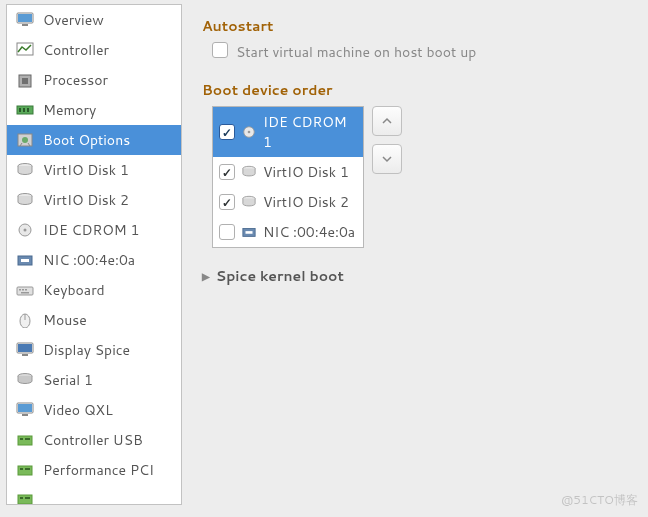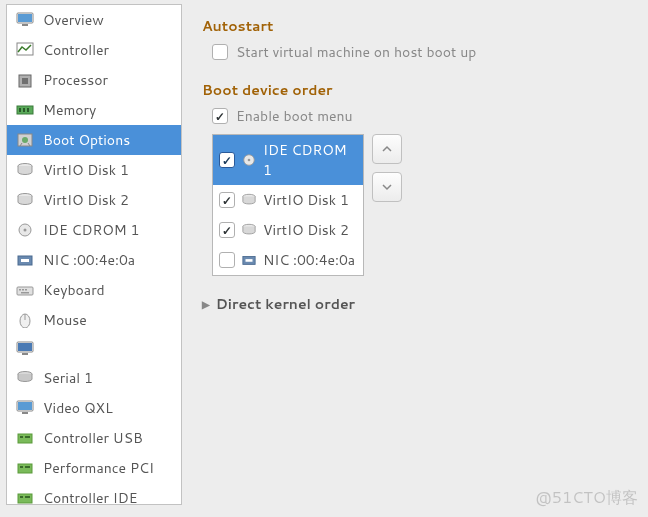--- a/index.html
+++ b/index.html
@@ -5,35 +5,35 @@
 * { box-sizing: border-box; margin: 0; padding: 0; font-family: "Cantarell", "Segoe UI", sans-serif; font-size: 14px; }
 body { background: #ededed; color: #2e3436; width: 648px; height: 517px; overflow: hidden; position: relative; }
 .container { display: flex; height: 100%; padding-top: 4px; }
 .sidebar { width: 176px; background: #fff; border: 1px solid #c2c2c2; margin-left: 6px; margin-bottom: 12px; overflow-y: auto; }
 .sidebar-item { display: flex; align-items: center; padding: 5px 8px; gap: 8px; cursor: pointer; color: #555; }
 .sidebar-item.selected { background: #4a90d9; color: #fff; }
 .sidebar-item .icon { width: 20px; height: 18px; display: flex; align-items: center; justify-content: center; flex-shrink: 0; }
 .main { flex: 1; padding: 12px 20px; }
 .section-title { color: #a16207; font-weight: 600; margin-bottom: 6px; }
 .indent { margin-left: 10px; margin-bottom: 18px; }
-.row { display: flex; align-items: center; gap: 8px; color: #888; margin-bottom: 4px; }
+.row { display: flex; align-items: flex-start; gap: 8px; color: #888; margin-bottom: 4px; }
 .check { width: 16px; height: 16px; border: 1px solid #b0b0b0; border-radius: 3px; background: #fff; display: inline-flex; align-items: center; justify-content: center; cursor: pointer; flex-shrink: 0; }
 .check.checked::after { content: "✓"; font-size: 12px; color: #2e3436; font-weight: bold; }
 .check.sel-check { border-color: #2a5a9a; }
 .check.sel-check.checked::after { color: #fff; }
 .boot-area { display: flex; gap: 8px; align-items: flex-start; }
 .boot-list { border: 1px solid #b8b8b8; background: #fff; width: 152px; }
 .boot-item { display: flex; align-items: center; gap: 6px; padding: 5px 6px; color: #555; }
 .boot-item.selected { background: #4a90d9; color: #fff; }
 .boot-item.selected .check.checked::after { color: #1a3a5a; }
 .boot-buttons { display: flex; flex-direction: column; gap: 8px; }
 .sq-btn { width: 30px; height: 30px; border: 1px solid #c0c0c0; border-radius: 4px; background: linear-gradient(#fdfdfd,#ececec); display: flex; align-items: center; justify-content: center; cursor: pointer; color: #888; }
 .expander { display: flex; align-items: center; gap: 6px; color: #555; font-weight: 600; cursor: pointer; margin-top: 14px; }
 .tri { font-size: 10px; color: #888; }
-.watermark { position: absolute; right: 10px; bottom: 8px; color: rgba(0,0,0,0.18); font-size: 16px; }
+.watermark { position: absolute; right: 10px; bottom: 8px; color: rgba(0,0,0,0.18); font-size: 12px; }
 svg { display: block; }
 .dev-icon { width: 16px; height: 14px; flex-shrink: 0; }
 </style>
 </head>
 <body>
 
 <svg width="0" height="0" style="position:absolute">
   <defs>
     <g id="ic-monitor">
         <rect x="1" y="1" width="16" height="10" rx="1" fill="#fff" stroke="#888"></rect>
@@ -193,20 +193,21 @@
           </svg>
         </span>
         <span>Mouse</span>
       </div>
       <div class="sidebar-item">
         <span class="icon">
           <svg class="" width="18" height="16" viewBox="0 0 18 16">
             <use href="#ic-display"></use>
           </svg>
         </span>
+        <span>Display Spice</span>
       </div>
       <div class="sidebar-item">
         <span class="icon">
           <svg class="" width="18" height="16" viewBox="0 0 18 16">
             <use href="#ic-serial"></use>
           </svg>
         </span>
         <span>Serial 1</span>
       </div>
       <div class="sidebar-item">
@@ -232,39 +233,34 @@
           </svg>
         </span>
         <span>Performance PCI</span>
       </div>
       <div class="sidebar-item">
         <span class="icon">
           <svg class="" width="18" height="16" viewBox="0 0 18 16">
             <use href="#ic-controller"></use>
           </svg>
         </span>
-        <span>Controller IDE</span>
       </div>
     </div>
   <div class="main">
 
     <div class="section-title">Autostart</div>
     <div class="indent">
       <div class="row">
         <span class="check" id="cb-autostart"></span>
         <span>Start virtual machine on host boot up</span>
       </div>
     </div>
 
     <div class="section-title">Boot device order</div>
     <div class="indent">
-      <div class="row" style="margin-bottom:8px">
-        <span class="check checked" id="cb-bootmenu"></span>
-        <span>Enable boot menu</span>
-      </div>
       <div class="boot-area">
         <div class="boot-list" id="bootlist">
             <div class="boot-item selected">
               <span class="check sel-check checked"></span>
               <span class="dev-icon">
                 <svg class="dev-icon" width="18" height="16" viewBox="0 0 18 16">
                   <use href="#ic-cdrom"></use>
                 </svg>
               </span>
               <span>IDE CDROM 1</span>
@@ -307,19 +303,19 @@
             <svg width="12" height="12">
                 <path d="M2 4 L6 8 L10 4" fill="none" stroke="#888" stroke-width="1.5"></path>
               </svg>
           </div>
         </div>
       </div>
     </div>
 
     <div class="expander">
       <span class="tri">▶</span>
-      <span>Direct kernel order</span>
+      <span>Spice kernel boot</span>
     </div>
 
   </div>
 </div>
 
 <div class="watermark">@51CTO博客</div>
 
 </body></html>

